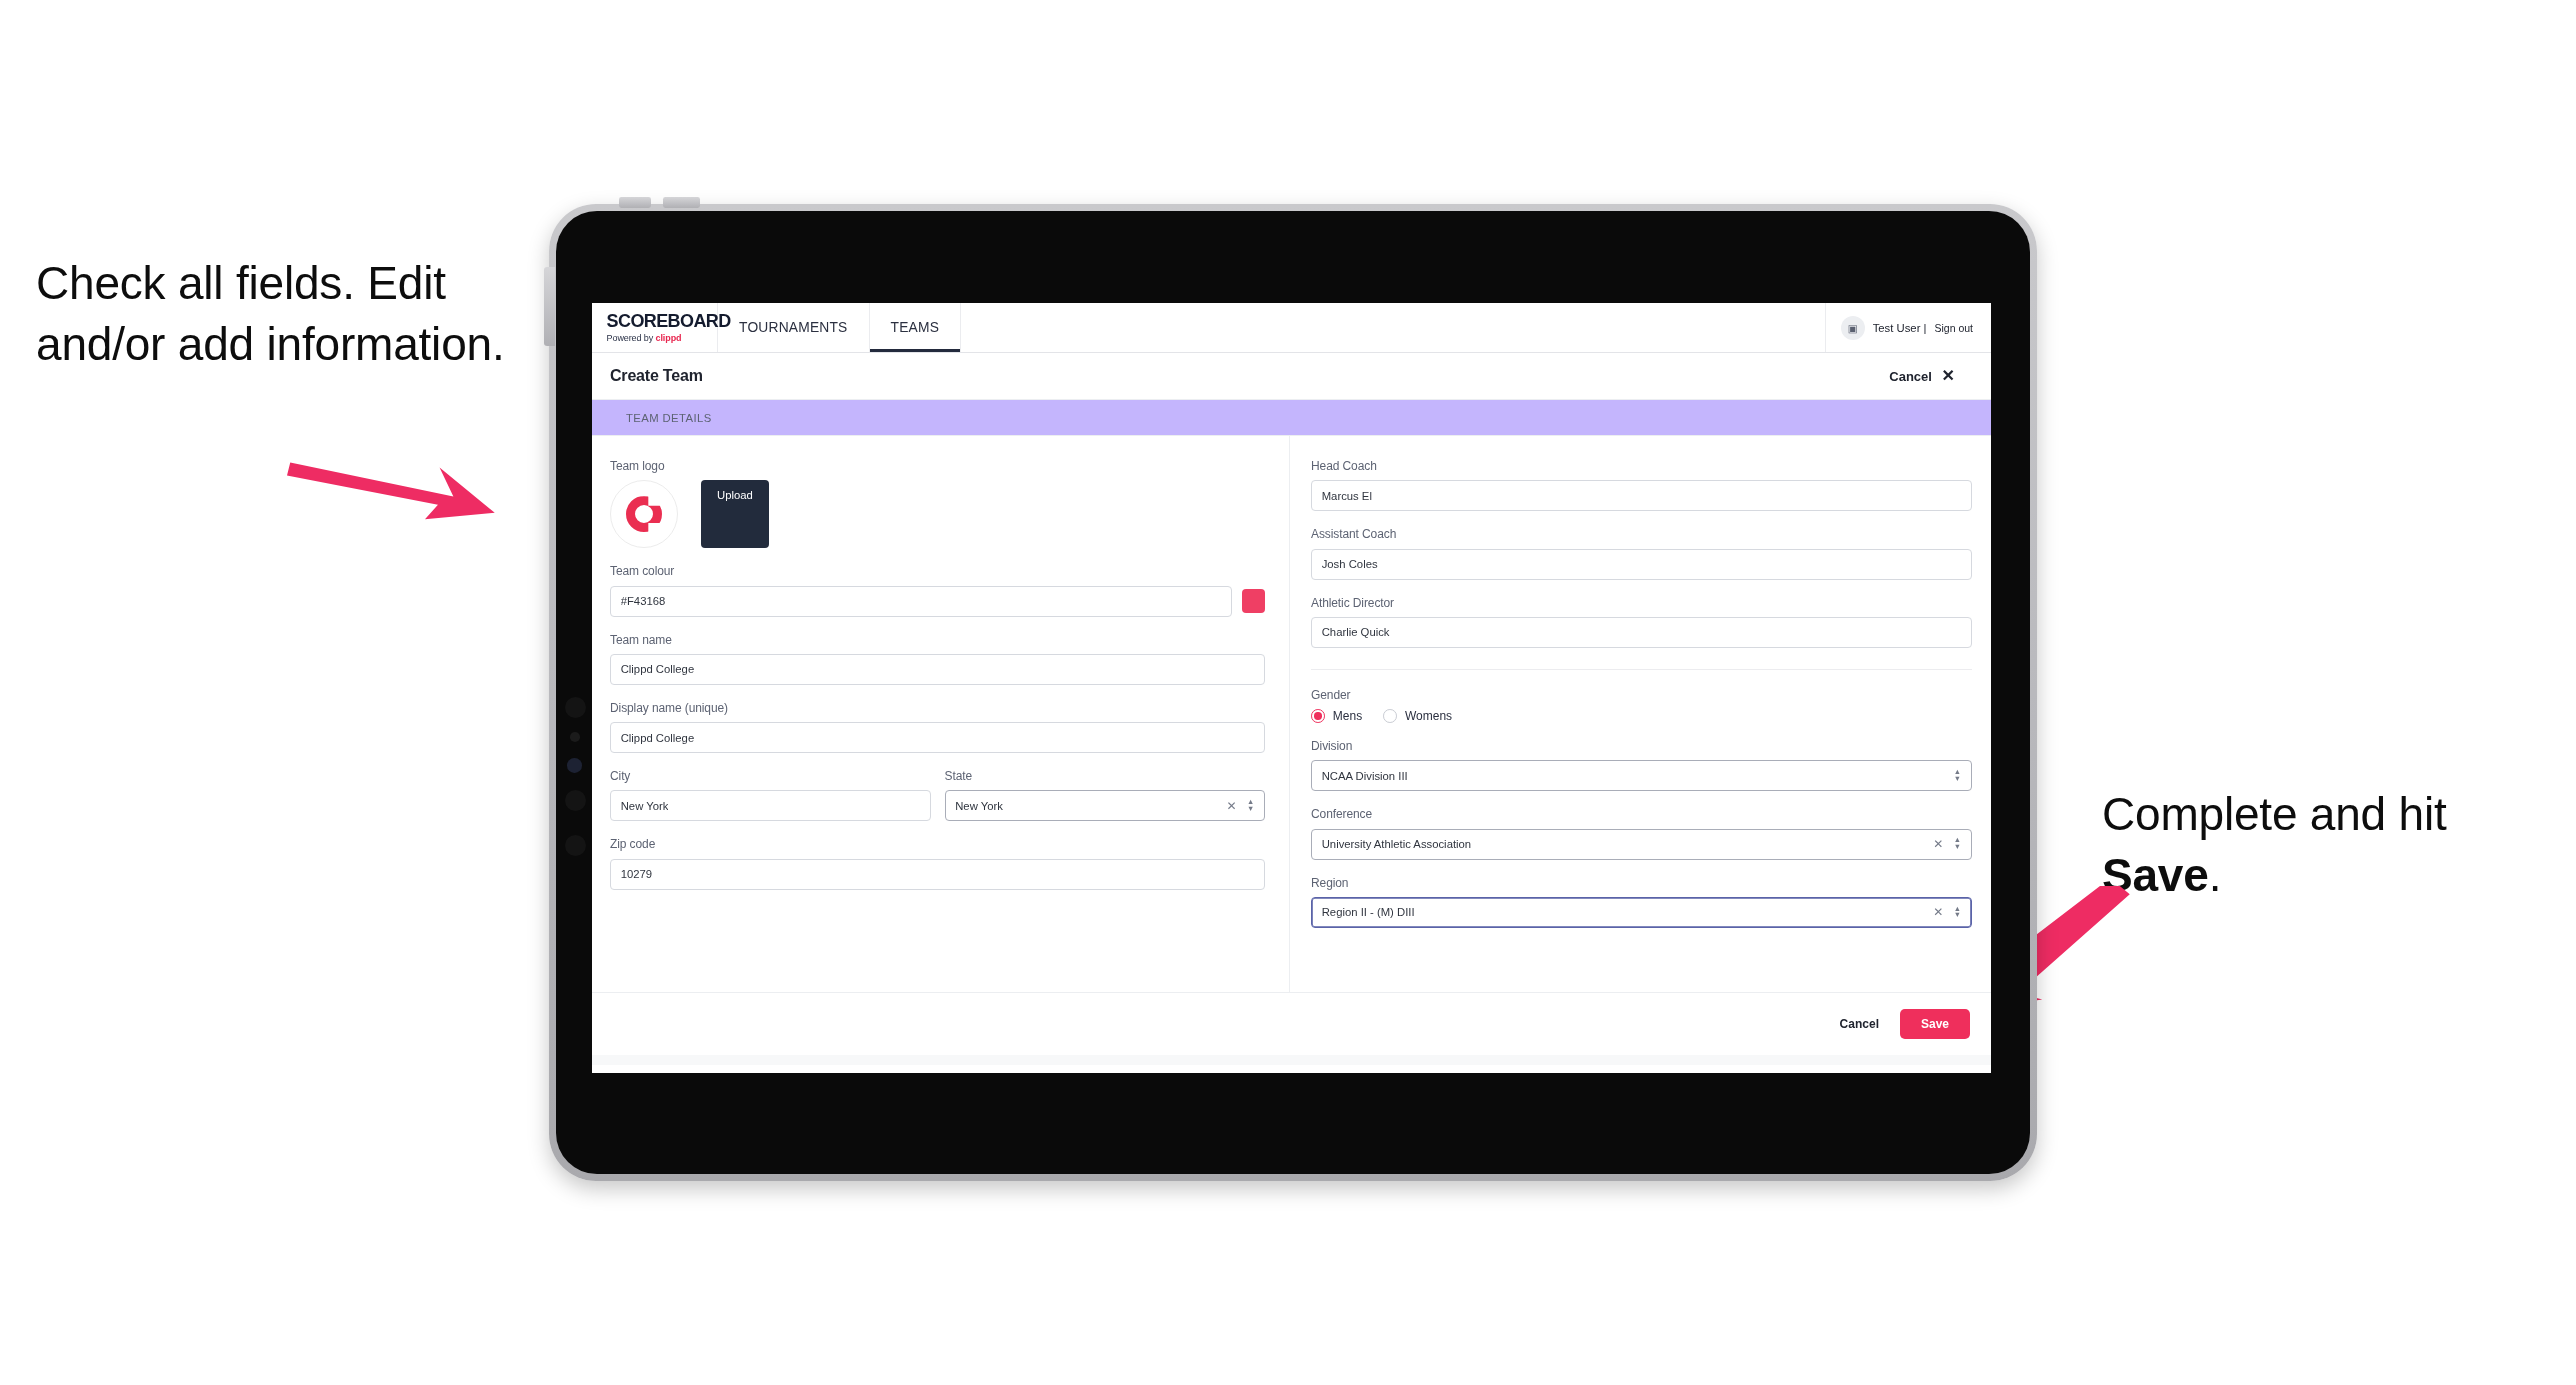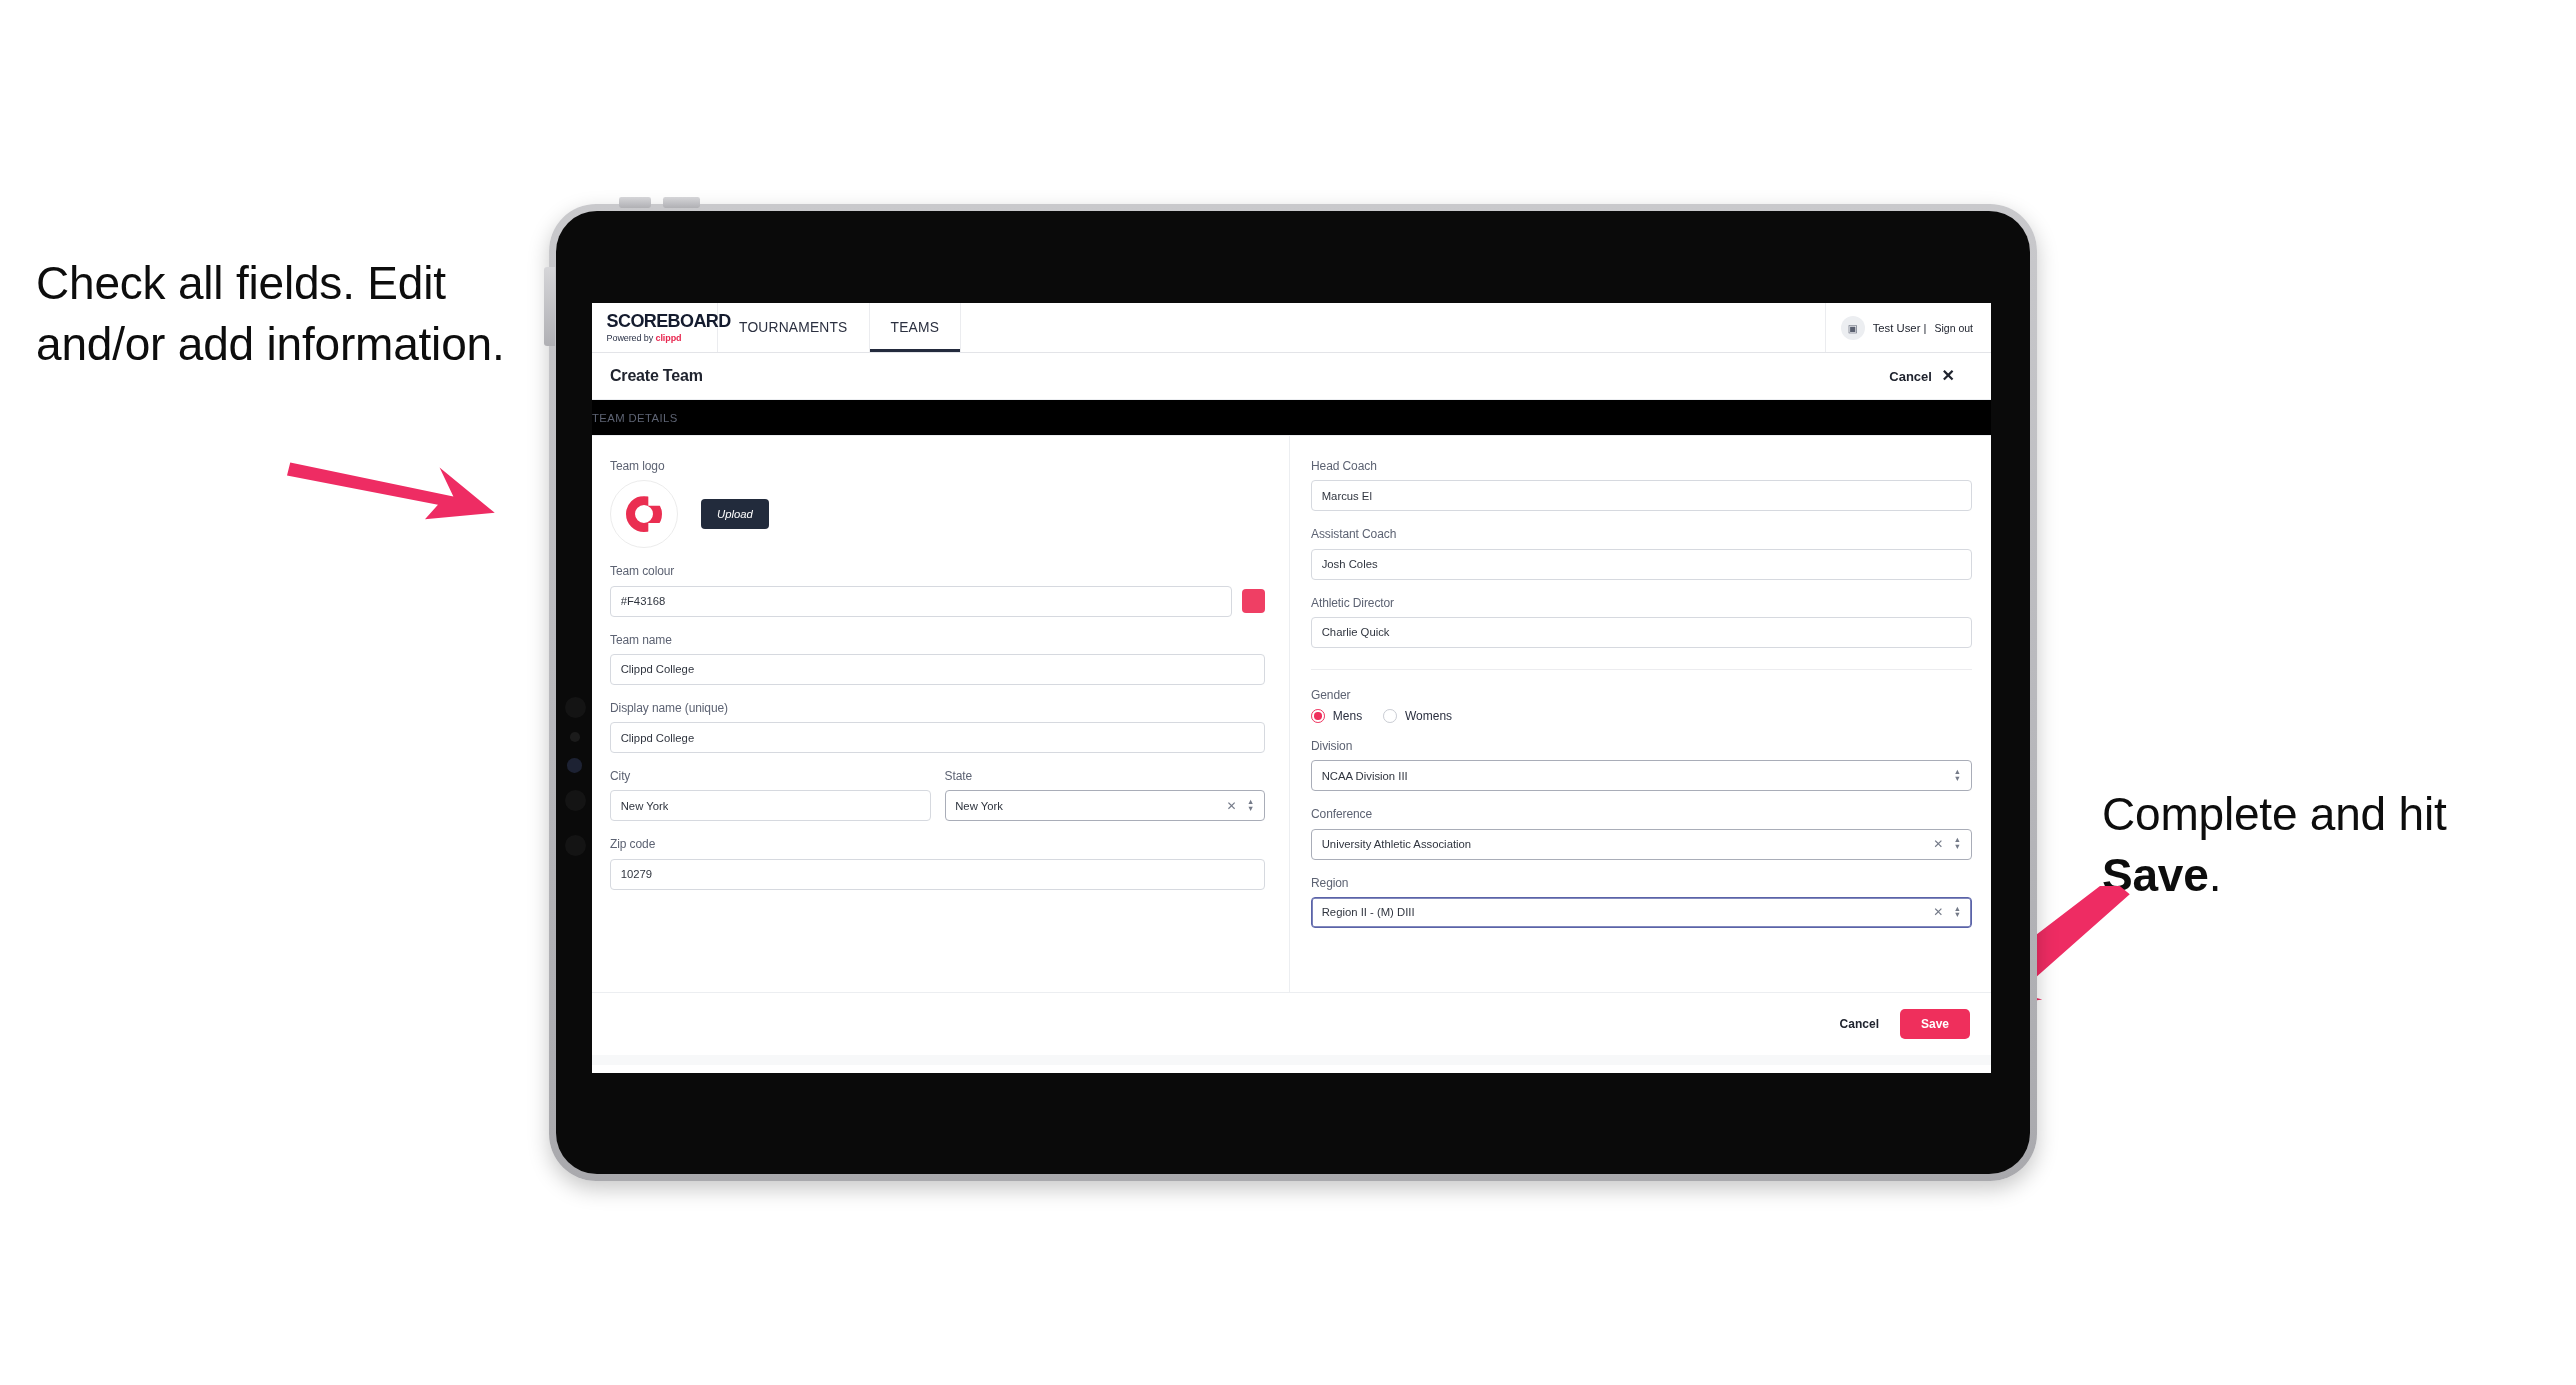--- a/index.html
+++ b/index.html
@@ -126,23 +126,23 @@
     background: #fff;
     font-weight: bold;
   }
   #page-title { font-size: 16px; color: #20242f; letter-spacing: -0.2px; }
   #cancel-x { display: flex; align-items: center; gap: 9.7px; cursor: pointer; }
   #cancel-x-label { font-size: 13px; color: #20242f; }
   #cancel-x-glyph { font-size: 16px; color: #20242f; line-height: 1; }
 
   
   #section-band {
-    height: 36px; background: #000000;
+    height: 36px; background: #c4b5fd;
     display: flex; align-items: center;
-    padding-left: 0;
+    padding-left: 34px;
     border-bottom: 0.8px solid #eceef1;
     font-size: 11.3px; color: #5d6373; letter-spacing: 0.4px;
   }
 
   
   #form-body {
     display: flex;
     height: 556px;
     background: #fff;
   }
@@ -172,21 +172,21 @@
   }
   .finput.select { border-color: #a9adb8; justify-content: space-between; }
   .finput.focused { border-color: #5a63a8; box-shadow: 0 0 0 0.8px #5a63a8 inset; }
   .fval { white-space: nowrap; overflow: hidden; text-overflow: ellipsis; }
   .fadorn { display: flex; align-items: center; gap: 10.5px; color: #747a88; flex: none; }
   .clear-x { font-size: 12px; line-height: 1; cursor: pointer; }
   .chev { display: inline-flex; flex-direction: column; gap: 1.6px; cursor: pointer; }
   .chev i { font-style: normal; font-size: 7.3px; line-height: 4.9px; color: #747a88; }
 
   
-  #logo-row { display: flex; align-items: center; gap: 23px; margin-top: 3.2px; font-style: italic; }
+  #logo-row { display: flex; gap: 23px; margin-top: 3.2px; }
   #logo-circle {
     width: 68px; height: 68px; border-radius: 50%;
     border: 0.8px solid #ececec; background: #fff;
     display: flex; align-items: center; justify-content: center;
   }
   #logo-c {
     width: 36px; height: 36px; position: relative;
   }
   #logo-c::before {
     content: ""; position: absolute; inset: 0;

